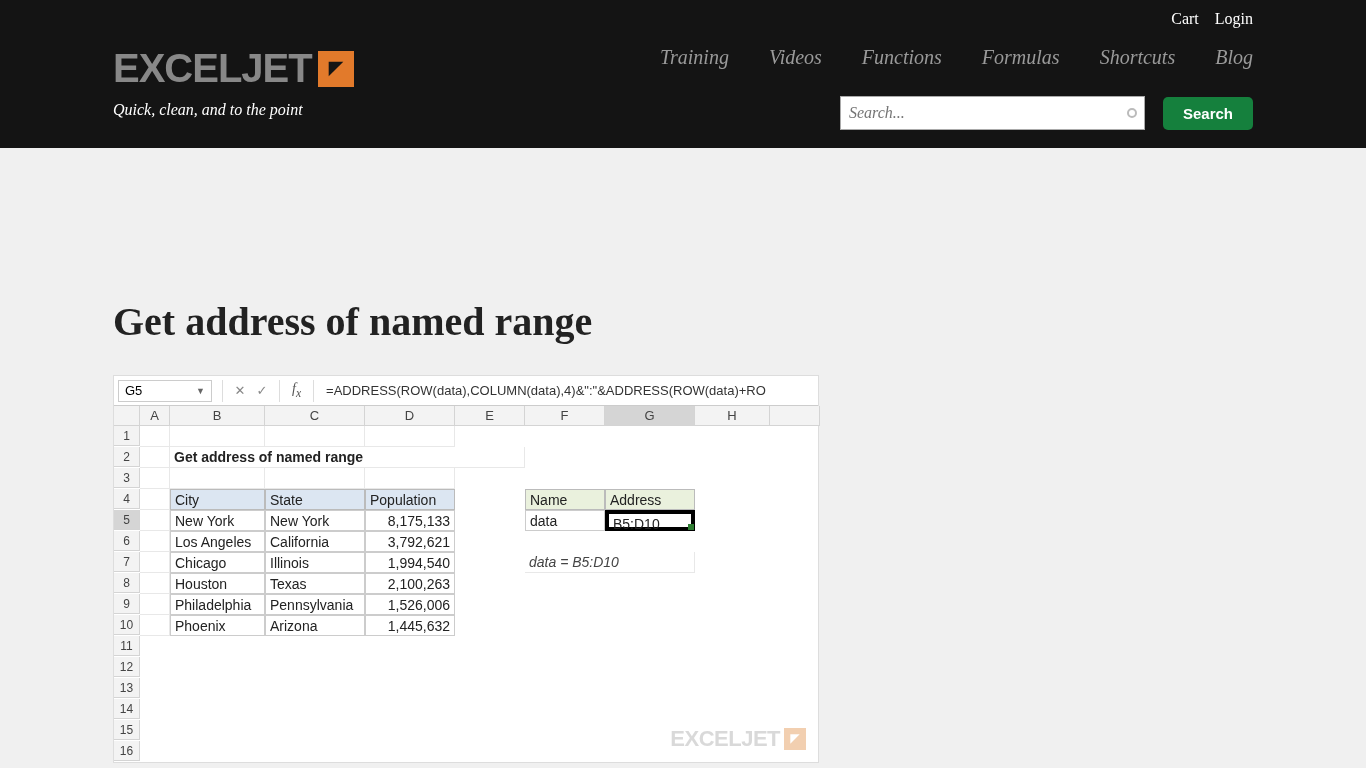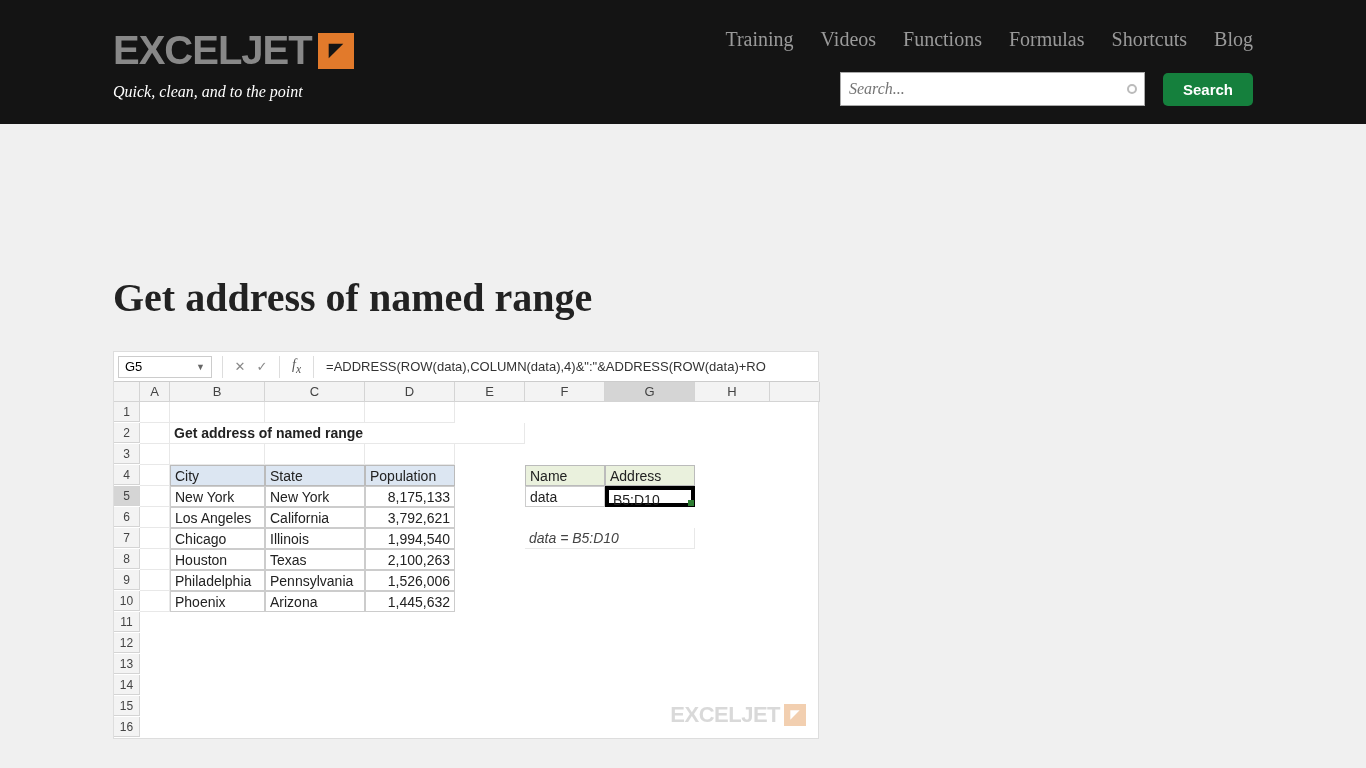--- a/index.html
+++ b/index.html
@@ -12,21 +12,21 @@
 
 .header-main { display: flex; justify-content: space-between; align-items: flex-start; margin-top: 18px; }
 .logo-block { display: flex; flex-direction: column; }
 .logo { display: flex; align-items: center; }
 .logo-text { font-family: Arial, Helvetica, sans-serif; font-size: 40px; font-weight: 800; color: #888; letter-spacing: -1px; }
 .logo-icon { width: 36px; height: 36px; background: #e27a2b; margin-left: 6px; display: flex; align-items: center; justify-content: center; }
 .logo-icon svg { width: 22px; height: 22px; }
 .tagline { font-family: Georgia, serif; font-style: italic; color: #fff; font-size: 16px; margin-top: 10px; }
 
 .nav-block { display: flex; flex-direction: column; align-items: flex-end; }
-.nav { display: flex; gap: 27px; margin-bottom: 21px; }
+.nav { display: flex; gap: 40px; margin-bottom: 27px; font-style: italic; }
 .nav a { color: #9a9a9a; font-family: Georgia, serif; font-size: 20px; text-decoration: none; cursor: pointer; }
 .search-row { display: flex; gap: 18px; align-items: flex-end; }
 .search-input { width: 305px; height: 34px; padding: 4px 28px 4px 8px; font-family: Georgia, serif; font-size: 16px; font-style: italic; color: #888; border: 1px solid #aaa; background: #fff; }
 .search-wrap { position: relative; }
 .search-wrap .circ { position: absolute; right: 8px; top: 50%; transform: translateY(-50%); width: 10px; height: 10px; border: 2px solid #bbb; border-radius: 50%; }
 .search-btn { background: #15803d; color: #fff; border: none; border-radius: 5px; padding: 8px 20px; font-family: Arial, sans-serif; font-weight: bold; font-size: 15px; cursor: pointer; }
 
 .page-title { font-family: Georgia, serif; font-size: 40px; font-weight: bold; color: #222; margin: 150px 0 30px; }
 
 .excel-shot { background: #fff; border: 1px solid #ddd; width: 706px; font-family: 'Segoe UI', Tahoma, sans-serif; font-size: 14px; position: relative; }
@@ -57,20 +57,24 @@
 .watermark { position: absolute; right: 12px; bottom: 10px; display: flex; align-items: center; opacity: 0.55; }
 .watermark .wtxt { font-family: Arial, sans-serif; font-weight: 800; font-size: 22px; color: #bbb; letter-spacing: -0.5px; }
 .watermark .wicon { width: 22px; height: 22px; background: #e8a871; margin-left: 4px; display:flex; align-items:center; justify-content:center; }
 .watermark .wicon svg { width: 14px; height: 14px; }
 </style>
 </head>
 <body>
 
 <div class="header">
   <div class="container">
+    <div class="top-links">
+      <span>Cart</span>
+      <span>Login</span>
+    </div>
     <div class="header-main">
       <div class="logo-block">
         <div class="logo">
           <span class="logo-text">EXCELJET</span>
           <span class="logo-icon">
             <svg viewBox="0 0 24 24">
                 <path d="M4 4 L20 4 L4 20 Z" fill="#141414"></path>
               </svg>
           </span>
         </div>

